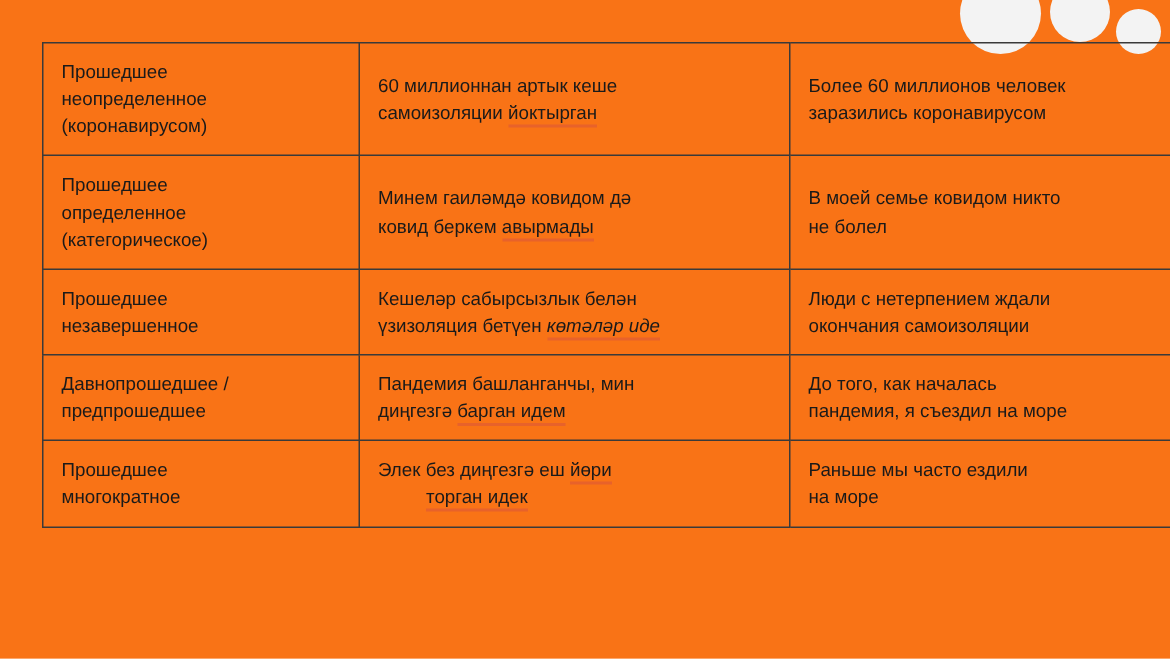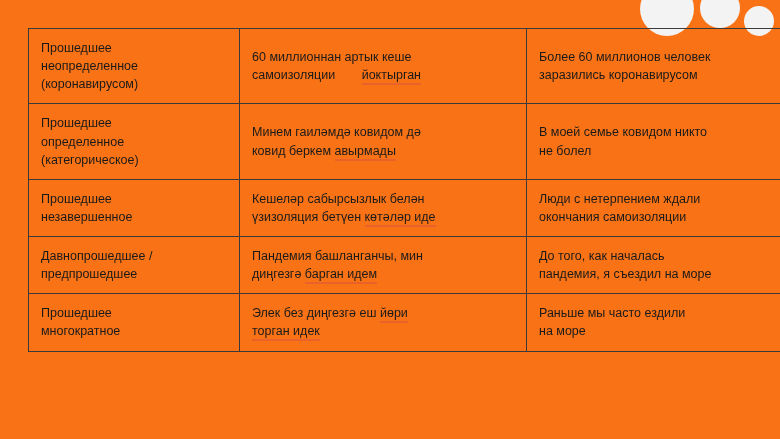--- a/index.html
+++ b/index.html
@@ -72,21 +72,21 @@
     <table class="grammar-table">
       <tbody>
           <tr>
             <td class="col-term">
               <span class="line">Прошедшее</span>
               <span class="line">неопределенное</span>
               <span class="line">(коронавирусом)</span>
             </td>
             <td class="col-tatar">
               <span class="line"><span>60 миллионнан артык кеше</span></span>
-              <span class="line"><span>самоизоляции </span><span class="u" style="border-bottom-color: rgb(232, 98, 42); margin-left: 23px;">йоктырган</span></span>
+              <span class="line"><span>самоизоляции </span><span class="u" style="border-bottom-color: rgb(232, 98, 42);">йоктырган</span></span>
             </td>
             <td class="col-russian">
               <span class="line">Более 60 миллионов человек</span>
               <span class="line">заразились коронавирусом</span>
             </td>
           </tr>
           <tr>
             <td class="col-term">
               <span class="line">Прошедшее</span>
               <span class="line">определенное</span>
@@ -101,21 +101,21 @@
               <span class="line">не болел</span>
             </td>
           </tr>
           <tr>
             <td class="col-term">
               <span class="line">Прошедшее</span>
               <span class="line">незавершенное</span>
             </td>
             <td class="col-tatar">
               <span class="line"><span>Кешеләр сабырсызлык белән</span></span>
-              <span class="line"><span>үзизоляция бетүен </span><span class="u" style="border-bottom-color: rgb(232, 98, 42);">көтәләр иде</span></span>
+              <span class="line"><span>үзизоляция бетүен </span><span class="u" style="border-bottom-color: rgb(232, 98, 42); font-style: italic;">көтәләр иде</span></span>
             </td>
             <td class="col-russian">
               <span class="line">Люди с нетерпением ждали</span>
               <span class="line">окончания самоизоляции</span>
             </td>
           </tr>
           <tr>
             <td class="col-term">
               <span class="line">Давнопрошедшее /</span>
               <span class="line">предпрошедшее</span>
@@ -129,21 +129,21 @@
               <span class="line">пандемия, я съездил на море</span>
             </td>
           </tr>
           <tr>
             <td class="col-term">
               <span class="line">Прошедшее</span>
               <span class="line">многократное</span>
             </td>
             <td class="col-tatar">
               <span class="line"><span>Элек без диңгезгә еш </span><span class="u" style="border-bottom-color: rgb(232, 98, 42); text-align: center;">йөри</span></span>
-              <span class="line"><span class="u" style="border-bottom-color: rgb(232, 98, 42);">торган идек</span></span>
+              <span class="line"><span class="u" style="border-bottom-color: rgb(232, 98, 42); margin-left: 32px;">торган идек</span></span>
             </td>
             <td class="col-russian">
               <span class="line">Раньше мы часто ездили</span>
               <span class="line">на море</span>
             </td>
           </tr>
         </tbody>
     </table>
   </div>
 </div>

